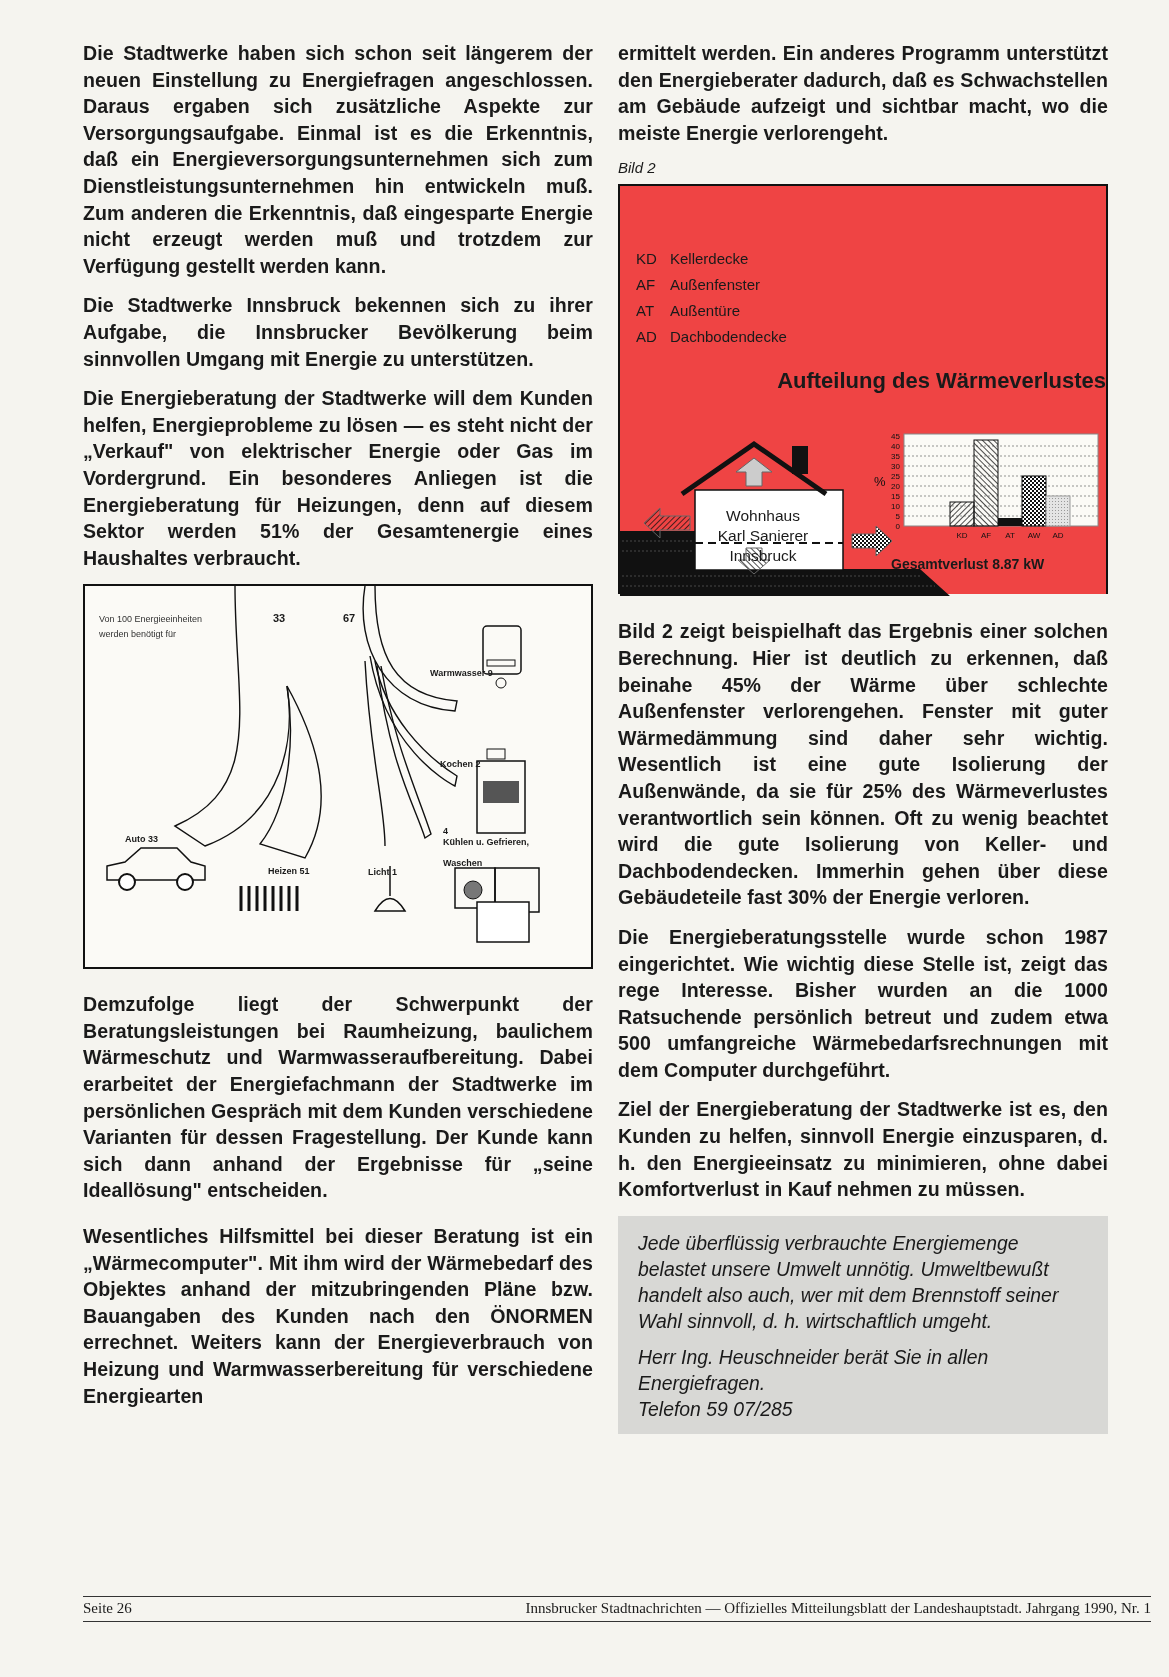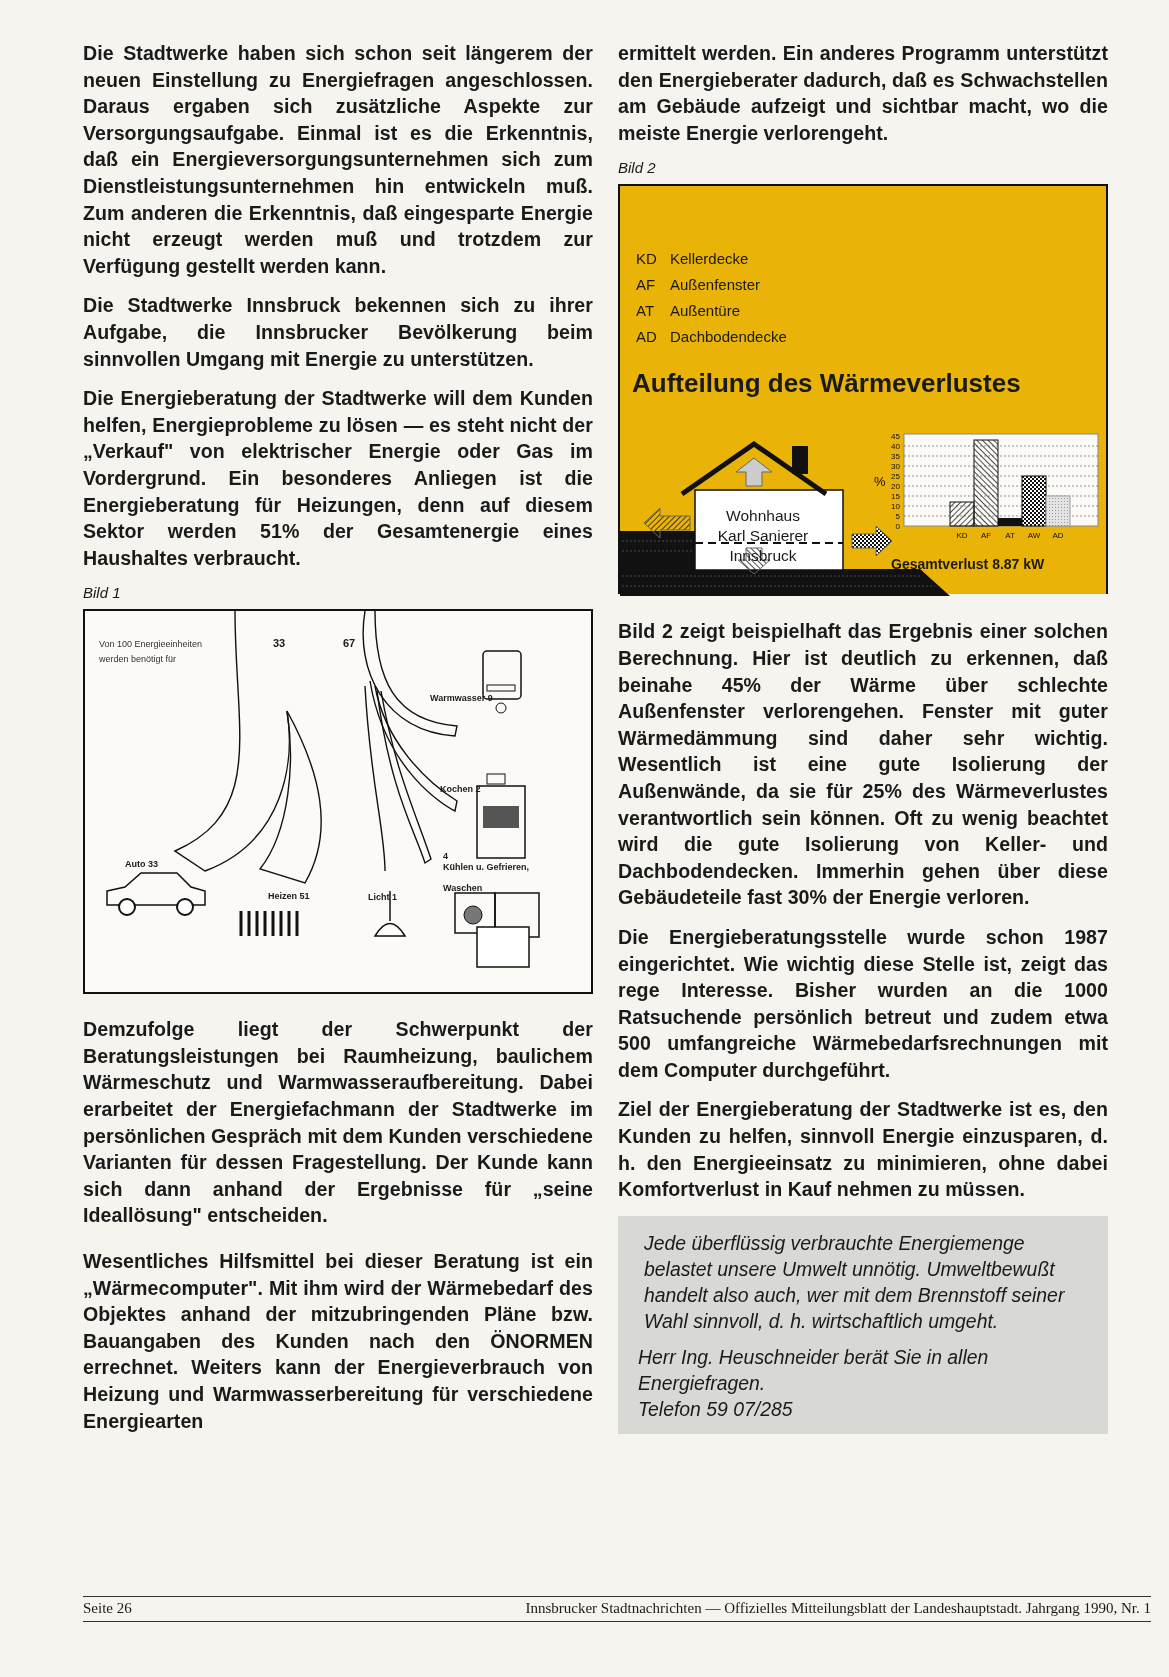--- a/index.html
+++ b/index.html
@@ -27,49 +27,48 @@
     font-style: italic; font-size: 15px; margin: 4px 0 8px 0;
   }
   .fig1 {
     position: relative; width: 510px; height: 385px;
     border: 2px solid #111; background: #fbfaf6; box-sizing: border-box;
   }
   .fig1 .t { position: absolute; font-size: 9px; font-weight: bold; }
   .fig1 .intro { position: absolute; left: 14px; top: 26px; font-size: 9px; line-height: 15px; font-weight: normal; color:#333; }
   .fig2 {
     position: relative; width: 490px; height: 410px;
-    border: 2px solid #111; border-bottom: none; background: #eab308; box-sizing: border-box;
+    border: 2px solid #111; border-bottom: none; background: #ef4444; box-sizing: border-box;
   }
   .legend { position: absolute; left: 16px; top: 60px; font-size: 15px; line-height: 26px; }
   .legend .abbr { display: inline-block; width: 34px; }
-  .fig2 .title { position: absolute; left: 12px; right: 0; top: 182px; text-align: left; font-size: 26px; font-weight: bold; }
+  .fig2 .title { position: absolute; left: 0; right: 0; top: 182px; text-align: right; font-size: 22px; font-weight: bold; }
   .fig2 .house-label { position: absolute; left: 88px; top: 320px; width: 110px; text-align: center; font-size: 15.5px; line-height: 20px; }
   .fig2 .total { position: absolute; left: 271px; top: 392px; font-size: 14px; font-weight: bold; }
   .quote {
     background: #d8d8d5; padding: 14px 18px 12px 20px; margin-top: 6px;
     font-style: italic; font-size: 19.4px; line-height: 26px;
   }
-  .quote p { margin: 0 0 10px 6px; text-align: left; }
+  .quote p { margin: 0 0 10px 0; text-align: left; }
   .footer {
     position: absolute; left: 83px; top: 1596px; width: 1068px;
     border-top: 1.5px solid #333; border-bottom: 1.5px solid #333;
     height: 24px; font-family: "Liberation Serif", "DejaVu Serif", serif; font-size: 15px;
   }
   .footer .page { position: absolute; left: 0; top: 3px; }
   .footer .pub { position: absolute; right: 0; top: 3px; }
 </style>
 </head>
 <body>
 
 <div class="col col-left">
   <p class="body">Die Stadtwerke haben sich schon seit längerem der neuen Einstellung zu Energiefragen angeschlossen. Daraus ergaben sich zusätzliche Aspekte zur Versorgungsaufgabe. Einmal ist es die Erkenntnis, daß ein Energieversorgungsunternehmen sich zum Dienstleistungsunternehmen hin entwickeln muß. Zum anderen die Erkenntnis, daß eingesparte Energie nicht erzeugt werden muß und trotzdem zur Verfügung gestellt werden kann.</p>
   <p class="body bold">Die Stadtwerke Innsbruck bekennen sich zu ihrer Aufgabe, die Innsbrucker Bevölkerung beim sinnvollen Umgang mit Energie zu unterstützen.</p>
   <p class="body">Die Energieberatung der Stadtwerke will dem Kunden helfen, Energieprobleme zu lösen — es steht nicht der „Verkauf" von elektrischer Energie oder Gas im Vordergrund. Ein besonderes Anliegen ist die Energieberatung für Heizungen, denn auf diesem Sektor werden 51% der Gesamtenergie eines Haushaltes verbraucht.</p>
 
-  <div class="caption">Bild 1</div>
   <div class="fig1">
     <div class="intro" style="width:120px;">Von 100 Energieeinheiten werden benötigt für</div>
     <div class="t" style="left:188px;top:26px;font-size:11px;">33</div>
     <div class="t" style="left:258px;top:26px;font-size:11px;">67</div>
     <svg width="506" height="381" style="position:absolute;left:0;top:0">
       <g fill="none" stroke="#111" stroke-width="1.4">
         <path d="M150 0 C150 120 180 200 90 240 L120 260 C200 230 210 150 202 100"></path>
         <path d="M202 100 C210 150 205 220 175 258 L220 272 C250 220 235 160 202 100"></path>
         <path d="M280 0 C270 60 300 120 370 125 L372 115 C310 110 290 70 290 0"></path>
         <path d="M285 70 C300 160 360 195 370 200 L372 190 C340 170 300 130 290 75"></path>

